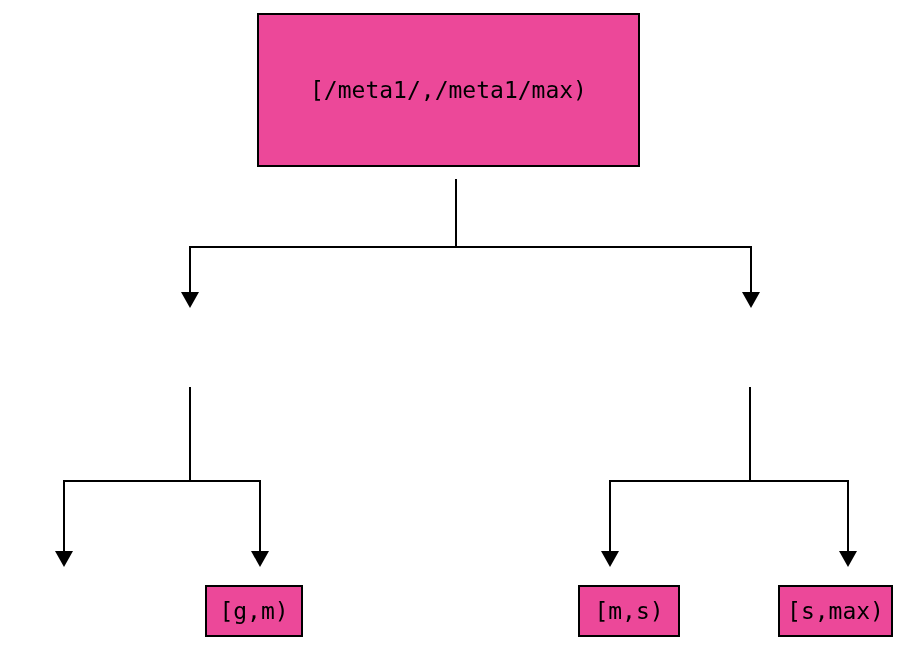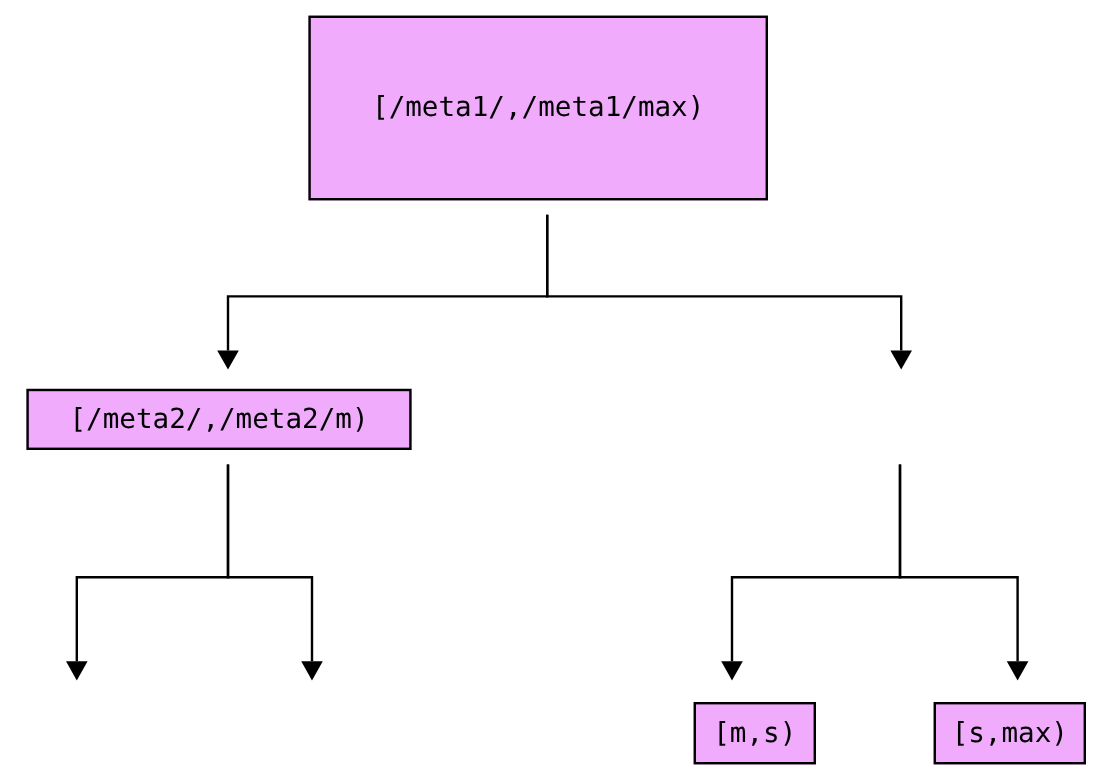--- a/index.html
+++ b/index.html
@@ -28,35 +28,35 @@
     stroke-width: 2;
   }
   .edges polygon {
     fill: #000000;
     stroke: none;
   }
   .node {
     position: absolute;
     box-sizing: border-box;
     border: 2px solid #000000;
-    background: #f0abfc;
+    background: #ec4899;
     display: flex;
     align-items: center;
     justify-content: center;
     font-size: 23px;
     color: #000000;
     white-space: pre;
   }
   .node-root   { left: 257px; top: 13px;  width: 383px; height: 154px; }
   .node-left   { left: 22px;  top: 324px; width: 321px; height: 51px;  }
   .node-right  { left: 583px; top: 324px; width: 320px; height: 51px;  }
   .node-leaf-ag   { left: 9px;   top: 585px; width: 98px;  height: 52px; }
   .node-leaf-gm   { left: 205px; top: 585px; width: 98px;  height: 52px; }
   .node-leaf-ms   { left: 578px; top: 585px; width: 102px; height: 52px; }
-  .node-leaf-smax { left: 778px; top: 585px; width: 127px; height: 52px; justify-content: center; }
+  .node-leaf-smax { left: 778px; top: 585px; width: 115px; height: 52px; justify-content: center; }
 </style>
 </head>
 <body>
 
 <div class="canvas">
 
   <svg class="edges" viewBox="0 0 912 652" xmlns="http://www.w3.org/2000/svg">
 
     <polyline points="456,179 456,247 190,247 190,292"></polyline>
     <polygon points="181,292 199,292 190,308"></polygon>
@@ -74,26 +74,26 @@
     <polygon points="601,551 619,551 610,567"></polygon>
 
     <polyline points="750,387 750,481 848,481 848,551"></polyline>
     <polygon points="839,551 857,551 848,567"></polygon>
   </svg>
 
   <div class="node node-root">
     <span>[/meta1/,/meta1/max)</span>
   </div>
 
-  <div class="node node-left">
-    <span>[/meta2/,/meta2/m)</span>
-  </div>
 
 
 
+  <div class="node node-leaf-gm">
+    <span>[g,m)</span>
+  </div>
 
   <div class="node node-leaf-ms">
     <span>[m,s)</span>
   </div>
 
   <div class="node node-leaf-smax">
     <span>[s,max)</span>
   </div>
 
 </div>

